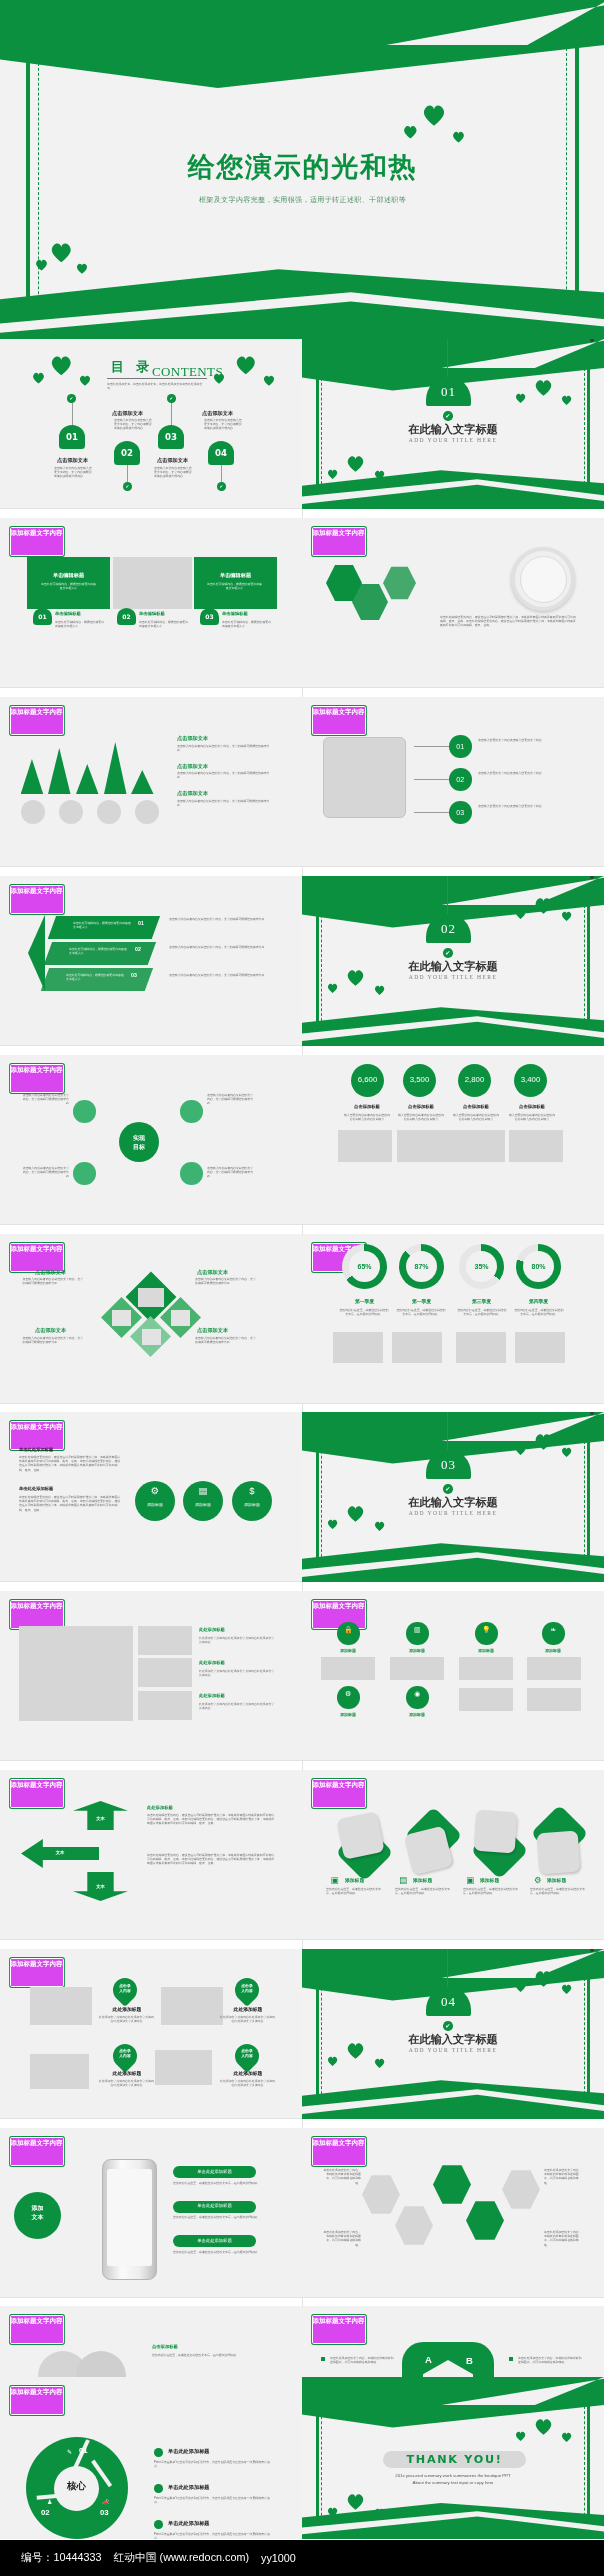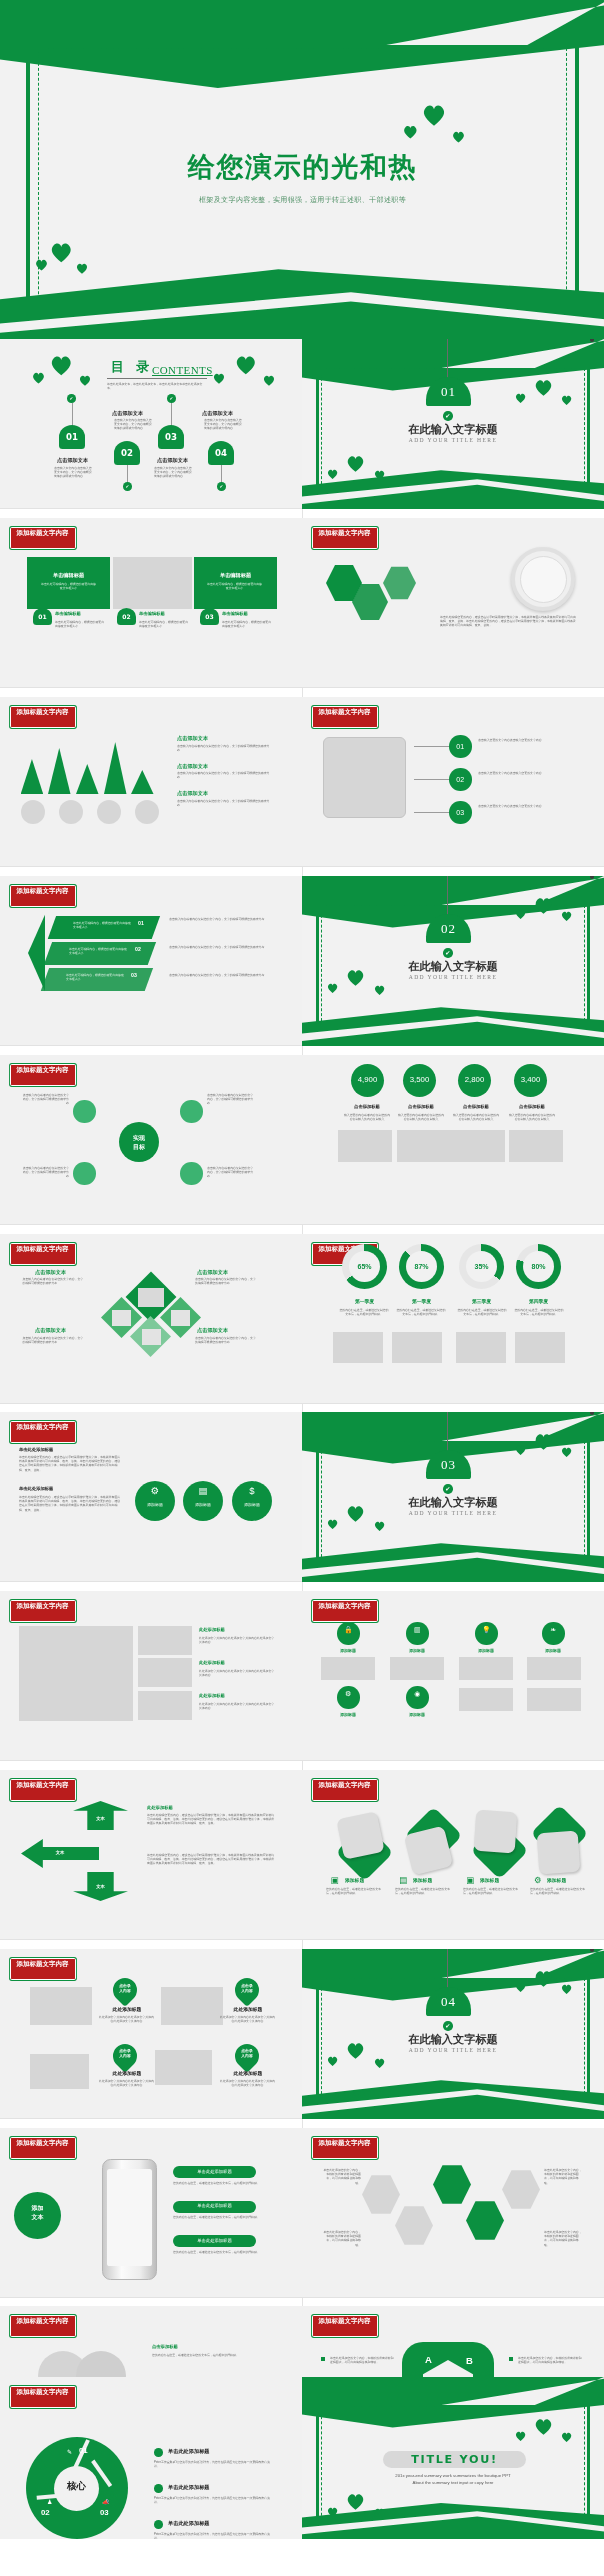--- a/index.html
+++ b/index.html
@@ -35,22 +35,22 @@
      font-size:7px; color:#4c8e63; letter-spacing:0.4px; }
   .cv-bot { position:absolute; left:0; bottom:0; width:605px; height:83px; background:#0b9040;
      clip-path: polygon(0 52%, 46% 16%, 100% 44%, 100% 100%, 0 100%); }
   .cv-bot2 { position:absolute; left:0; bottom:0; width:605px; height:52px; background:#f2f2f2;
      clip-path: polygon(0 70%, 58% 10%, 100% 62%, 100% 76%, 58% 28%, 0 88%); }
   .hrt { position:absolute; display:block; }
   .hrt svg { display:block; width:100%; height:100%; }
 
   
   .ribbon {
-    position:absolute; left:9.5px; top:8.6px; height:22px; padding:0 6px;
-    background:#b91c1c; color:#fff; font-size:6.5px; line-height:11.2px;
+    position:absolute; left:9.5px; top:8.6px; height:29px; padding:0 0;
+    background:#d946ef; color:#fff; font-size:6.5px; line-height:11.2px;
     border-radius:1.7px; border:0.9px solid #fff; box-shadow:0 0 0 0.9px #0b9040;
     font-weight:bold; white-space:nowrap;
     font-family:"DejaVu Sans","Liberation Sans",sans-serif;
   }
   .slide-sep { position:absolute; left:0; bottom:0; width:100%; height:0.9px; background:#e2e2e2; }
   .vsep { position:absolute; left:302px; top:339px; width:0.9px; height:2082px; background:#e3e3e3; }
 
   
   .ph { position:absolute; background:#d6d6d6; }
   .gbox { position:absolute; background:#0b9040; }
@@ -91,21 +91,21 @@
   .ch-en { position:absolute; left:0; right:0; top:98px; text-align:center; font-size:5.6px;
      letter-spacing:1.4px; color:#7f7f7f; font-family:"Liberation Serif","DejaVu Serif",serif; }
 
   
   .footer { position:absolute; left:0; bottom:0; width:605px; height:36px; background:#000;
      display:flex; align-items:center; }
   .footer span { color:#fff; font-size:10.8px; margin-left:21px; }
   .footer .sp2 { margin-left:12px; }
 
   .toc-head { font-size:13px; font-weight:bold; color:#0b9040; letter-spacing:4.3px; }
-  .toc-en { font-size:11px; color:#0b9040; letter-spacing:0.4px; font-family:"Liberation Serif","DejaVu Serif",serif;text-decoration:underline; }
+  .toc-en { font-size:13px; color:#0b9040; letter-spacing:0.4px; font-family:"Liberation Serif","DejaVu Serif",serif; }
   .dome { position:absolute; background:#0b9040; border-radius:50% 50% 3.5px 3.5px; color:#fff;
      display:flex; align-items:center; justify-content:center; font-size:8.6px; font-weight:bold;
      font-family:"DejaVu Sans",sans-serif; }
   .tickdot { position:absolute; border-radius:50%; background:#0b9040; color:#fff; font-size:4.3px;
      display:flex; align-items:center; justify-content:center; }
   .stem { position:absolute; width:0.9px; background:#9a9a9a; }
 
   .ring { position:absolute; border-radius:50%; }
   .ringtxt { position:absolute; font-size:7px; font-weight:bold; color:#0b9040; text-align:center; }
   .hexa { position:absolute; background:#0b9040; clip-path: polygon(25% 5%,75% 5%,100% 50%,75% 95%,25% 95%,0 50%); }
@@ -446,21 +446,21 @@
     <div class="txt tiny" style="left:21px;top:111px;width:48px;text-align:right;">点击输入内容或者内容复制您的文字内容，文字的编辑可根据您的需求分布</div>
     <div class="txt tiny" style="left:207px;top:111px;width:48px;">点击输入内容或者内容复制您的文字内容，文字的编辑可根据您的需求分布</div>
     <div class="slide-sep"></div>
   </div>
 
   <div class="slide" style="left:302px;top:1055px;">
     <div class="circle" style="left:49px;top:8.6px;width:33px;height:33px;"></div>
     <div class="circle" style="left:101px;top:8.6px;width:33px;height:33px;"></div>
     <div class="circle" style="left:156px;top:8.6px;width:33px;height:33px;"></div>
     <div class="circle" style="left:212px;top:8.6px;width:33px;height:33px;"></div>
-    <div class="txt" style="left:49px;top:20px;width:33px;text-align:center;color:#fff;font-size:7.8px;">4,900</div>
+    <div class="txt" style="left:49px;top:20px;width:33px;text-align:center;color:#fff;font-size:7.8px;">6,600</div>
     <div class="txt" style="left:101px;top:20px;width:33px;text-align:center;color:#fff;font-size:7.8px;">3,500</div>
     <div class="txt" style="left:156px;top:20px;width:33px;text-align:center;color:#fff;font-size:7.8px;">2,800</div>
     <div class="txt" style="left:212px;top:20px;width:33px;text-align:center;color:#fff;font-size:7.8px;">3,400</div>
     <div class="txt hd" style="left:41px;top:49px;width:48px;text-align:center;font-size:4.3px;">点击添加标题</div>
     <div class="txt hd" style="left:95px;top:49px;width:48px;text-align:center;font-size:4.3px;">点击添加标题</div>
     <div class="txt hd" style="left:150px;top:49px;width:48px;text-align:center;font-size:4.3px;">点击添加标题</div>
     <div class="txt hd" style="left:206px;top:49px;width:48px;text-align:center;font-size:4.3px;">点击添加标题</div>
     <div class="txt tiny" style="left:41px;top:58px;width:48px;text-align:center;">输入您要的内容或者内容复制您的内容复制输入的内容复制输入</div>
     <div class="txt tiny" style="left:95px;top:58px;width:48px;text-align:center;">输入您要的内容或者内容复制您的内容复制输入的内容复制输入</div>
     <div class="txt tiny" style="left:150px;top:58px;width:48px;text-align:center;">输入您要的内容或者内容复制您的内容复制输入的内容复制输入</div>
@@ -880,21 +880,21 @@
           <svg viewBox="0 0 32 30">
             <path d="M16 29 C2 18 0 11 5 5 C9 0 15 2 16 7 C17 2 23 0 27 5 C32 11 30 18 16 29Z" fill="#0b9040"></path>
           </svg>
         </span>
       <span class="hrt" style="left:259px;top:55px;width:11.2px;height:10.4px;">
           <svg viewBox="0 0 32 30">
             <path d="M16 29 C2 18 0 11 5 5 C9 0 15 2 16 7 C17 2 23 0 27 5 C32 11 30 18 16 29Z" fill="#0b9040"></path>
           </svg>
         </span>
       <div class="thanks-pill" style="left:81px;top:74px;width:143px;height:17.3px;">
-        <span class="thanks-txt">TITLE YOU!</span>
+        <span class="thanks-txt">THANK YOU!</span>
       </div>
       <div class="thanks-sub" style="left:0;right:0;top:95px;">201x year-end summary work summarizes the boutique PPT</div>
       <div class="thanks-sub" style="left:0;right:0;top:102px;">About the summary text input or copy here</div>
       <span class="hrt" style="left:44px;top:116px;width:19px;height:17.3px;">
           <svg viewBox="0 0 32 30">
             <path d="M16 29 C2 18 0 11 5 5 C9 0 15 2 16 7 C17 2 23 0 27 5 C32 11 30 18 16 29Z" fill="#0b9040"></path>
           </svg>
         </span>
       <span class="hrt" style="left:25px;top:130px;width:11.2px;height:10.4px;">
           <svg viewBox="0 0 32 30">
@@ -904,15 +904,20 @@
       <span class="hrt" style="left:72px;top:131px;width:11.2px;height:10.4px;">
           <svg viewBox="0 0 32 30">
             <path d="M16 29 C2 18 0 11 5 5 C9 0 15 2 16 7 C17 2 23 0 27 5 C32 11 30 18 16 29Z" fill="#0b9040"></path>
           </svg>
         </span>
       <div class="ch-bot" style="height:40px;"></div>
       <div class="ch-bot2" style="height:29px;"></div>
     </div>
   </div>
 
+  <div class="footer">
+    <span>编号：10444333</span>
+    <span class="sp2">红动中国 (www.redocn.com)</span>
+    <span class="sp2">yy1000</span>
+  </div>
 
 </div>
 
 
 </body></html>

